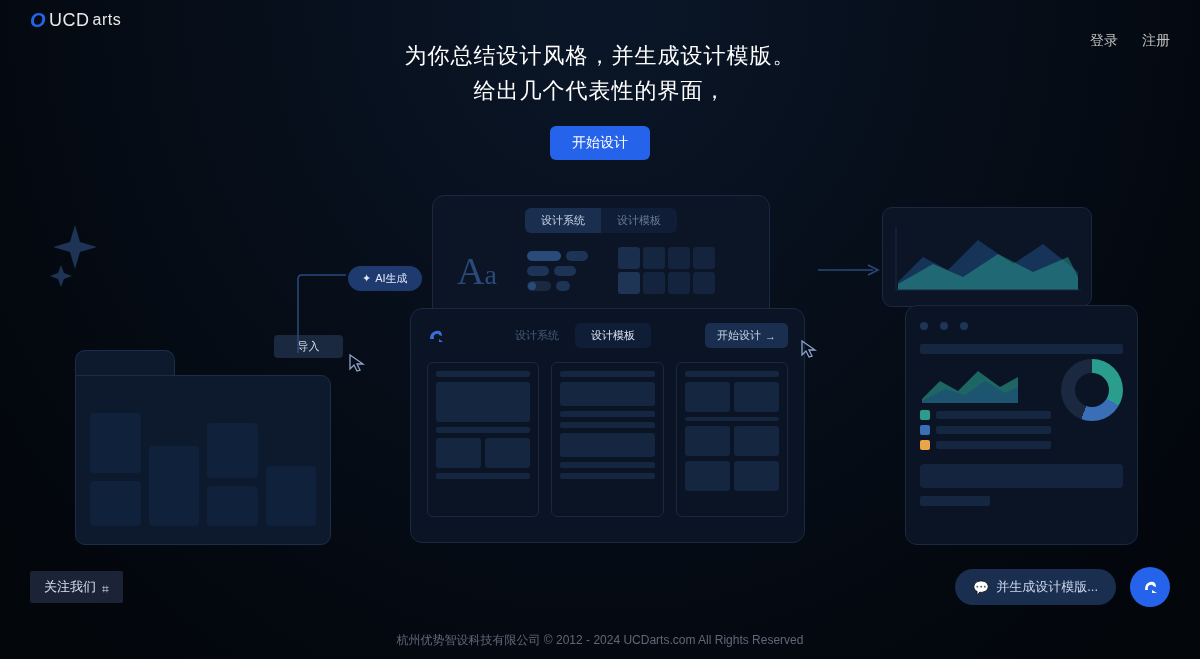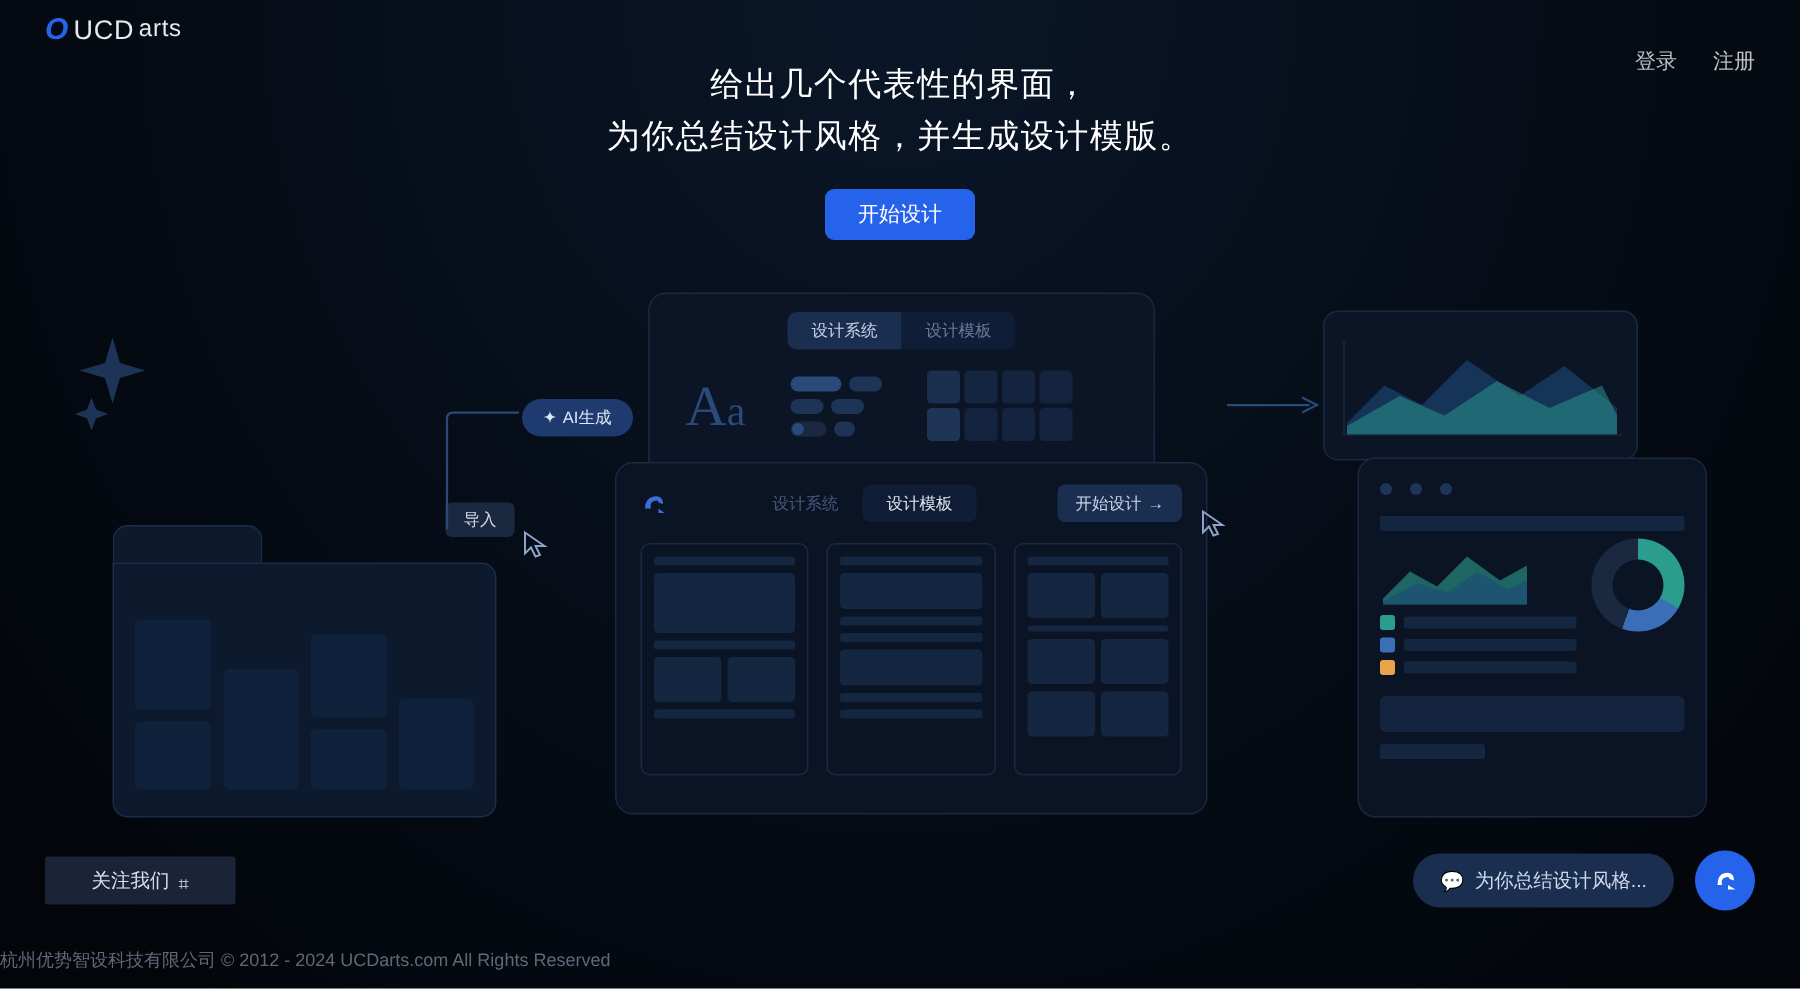--- a/index.html
+++ b/index.html
@@ -37,21 +37,21 @@
 .folder { position: absolute; left: 75px; top: 155px; width: 256px; height: 195px; }
 .folder-tab { width: 100px; height: 25px; background: #0d1a2e; border: 1px solid #1c2d4a; border-bottom: none; border-radius: 10px 10px 0 0; }
 .folder-body { width: 256px; height: 170px; background: #0d1a2e; border: 1px solid #1c2d4a; border-radius: 0 10px 10px 10px; padding: 18px 14px; display: flex; gap: 8px; align-items: flex-end; }
 .folder-col { display: flex; flex-direction: column; gap: 8px; flex: 1; }
 .folder-block { background: #13284a; border-radius: 4px; opacity: 0.5; }
 .fb1 { height: 45px; } .fb2 { height: 60px; } .fb3 { height: 80px; }
 .fb4 { height: 55px; } .fb5 { height: 40px; }
 
 
 .import-pop { position: absolute; left: 263px; top: 140px; width: 80px; }
-.import-tag { background: #1a2940; color: #d0d8e8; font-size: 11px; padding: 4px 10px; border-radius: 4px; text-align: center; margin-bottom: 6px; margin-left: auto; width: 46px;}
+.import-tag { background: #1a2940; color: #d0d8e8; font-size: 11px; padding: 4px 10px; border-radius: 4px; text-align: center; margin-bottom: 6px; margin-left: auto; width: 69px;}
 .import-card { width: 80px; background: #0d1a2e; border: 1px solid #2a3f5f; border-radius: 8px; padding: 12px 10px 8px; text-align: center; }
 .import-card-img { width: 46px; height: 38px; background: #1e3a6e; border-radius: 4px; margin: 0 auto 6px; position: relative; }
 .import-card-img::before { content: ""; position: absolute; left: 3px; top: -4px; width: 18px; height: 6px; background: #1e3a6e; border-radius: 2px 2px 0 0; }
 .import-card-label { font-size: 10px; color: #a8b2c8; }
 .cursor { position: absolute; left: 348px; top: 158px; }
 
 
 .ai-tag { position: absolute; left: 348px; top: 71px; background: #1e3a6e; color: #e0e8f8; font-size: 11px; padding: 5px 14px; border-radius: 14px; display: flex; align-items: center; gap: 4px; }
 .line1 { position: absolute; left: 296px; top: 60px; }
 
@@ -104,46 +104,46 @@
 .cb-kv { display: flex; gap: 6px; align-items: center; }
 .cb-kv-sw { width: 10px; height: 10px; border-radius: 2px; }
 .cb-kv-bar { flex: 1; height: 8px; background: #152640; border-radius: 2px; }
 .donut { width: 62px; height: 62px; border-radius: 50%; background: conic-gradient(#2a9d8f 0 120deg, #3a6fb8 120deg 200deg, #1a2940 200deg 360deg); position: relative; flex-shrink: 0; }
 .donut::after { content: ""; position: absolute; inset: 14px; background: #0a1424; border-radius: 50%; }
 .cb-footer { height: 24px; background: #14243e; border-radius: 4px; margin-top: auto; }
 .cb-sm { width: 70px; }
 
 
 .footer-cta { position: absolute; bottom: 52px; left: 30px; right: 30px; display: flex; align-items: center; gap: 14px; font-size: 14px; color: #d0d8e8; }
-.follow-btn { background: #1a2436; color: #d8e0f0; font-size: 13px; padding: 7px 31px; border-radius: 2px; cursor: pointer; display: flex; align-items: flex-end; gap: 6px; }
+.follow-btn { background: #1a2436; color: #d8e0f0; font-size: 13px; padding: 7px 14px; border-radius: 2px; cursor: pointer; display: flex; align-items: flex-end; gap: 6px; }
 .chat-pill { margin-left: auto; background: #1a2e4f; color: #cdd8ee; font-size: 13px; padding: 9px 18px; border-radius: 22px; display: flex; align-items: center; gap: 7px; cursor: pointer; }
 .fab { width: 40px; height: 40px; background: #2563eb; border-radius: 50%; display: flex; align-items: center; justify-content: center; cursor: pointer; color: #fff; font-size: 18px; }
-.copyright { position: absolute; bottom: 10px; left: 0; right: 0; text-align: left; font-size: 12px; color: #606878; }
+.copyright { position: absolute; bottom: 10px; left: 0; right: 0; text-align: center; font-size: 12px; color: #606878; }
 
 svg { display: block; }
 </style>
 </head>
 <body>
 
 <div class="header">
   <div class="logo">
     <span class="logo-icon">O</span>
       <span class="logo-u">UCD</span>
       <span class="logo-rest">arts</span>
   </div>
   <div class="nav-right">
     <span class="nav-link">登录</span>
     <span class="nav-link">注册</span>
   </div>
 </div>
 
 <div class="hero">
   <div class="hero-title">
+    <div>为你总结设计风格，并生成设计模版。</div>
     <div>给出几个代表性的界面，</div>
-    <div>为你总结设计风格，并生成设计模版。</div>
   </div>
   <button class="cta-btn">开始设计</button>
 </div>
 
 <div class="stage">
 
   <svg class="sparkle" width="50" height="70">
     <path d="M25 5 L30 22 L47 27 L30 32 L25 49 L20 32 L3 27 L20 22 Z" fill="#1e3456"></path>
     <path d="M8 48 L11 56 L19 59 L11 62 L8 70 L5 62 L-3 59 L5 56 Z" fill="#1e3456" transform="translate(3,-3)"></path>
   </svg>
@@ -327,21 +327,21 @@
 
 </div>
 
 <div class="footer-cta">
   <div class="follow-btn">
     <span>关注我们</span>
     <span style="font-size:12px">⌗</span>
   </div>
   <div class="chat-pill">
     <span>💬</span>
-    <span>为你总结设计风格...</span>
+    <span>并生成设计模版...</span>
   </div>
   <div class="fab">
     <svg width="20" height="20">
         <path d="M5 13 Q5 6 10 5 Q16 4 16 10 L13 9 Q13 7 10 8 Q7 9 8 13 Z M12 13 L17 16 L12 16 Z" fill="#fff"></path>
       </svg>
   </div>
 </div>
 <div class="copyright">杭州优势智设科技有限公司 © 2012 - 2024 UCDarts.com All Rights Reserved</div>
 
 </body></html>

